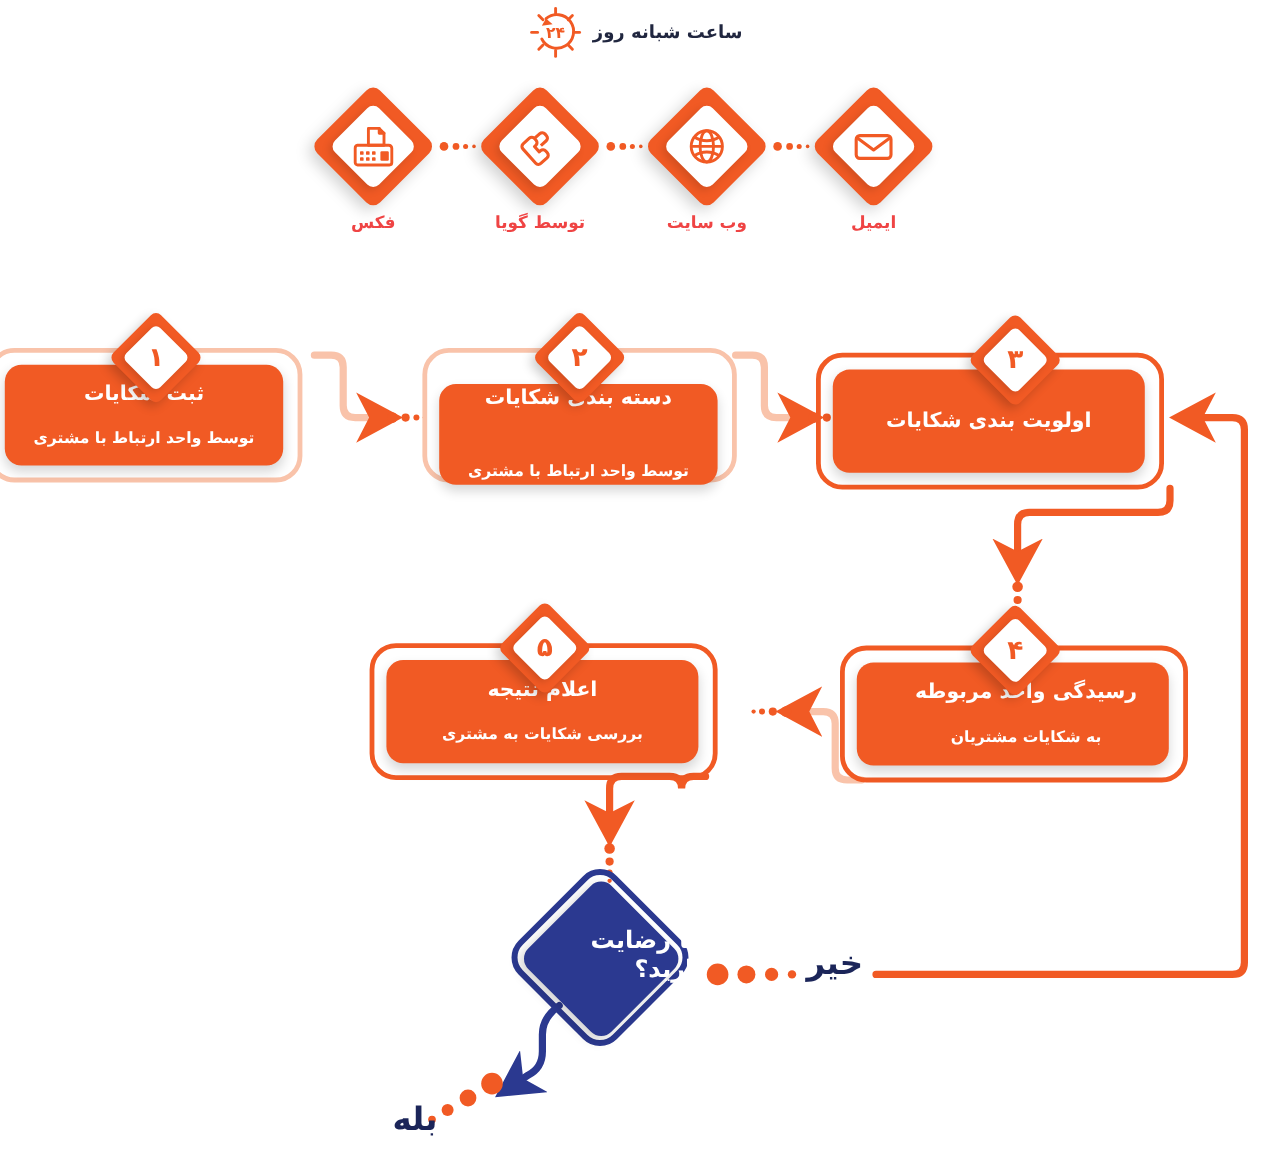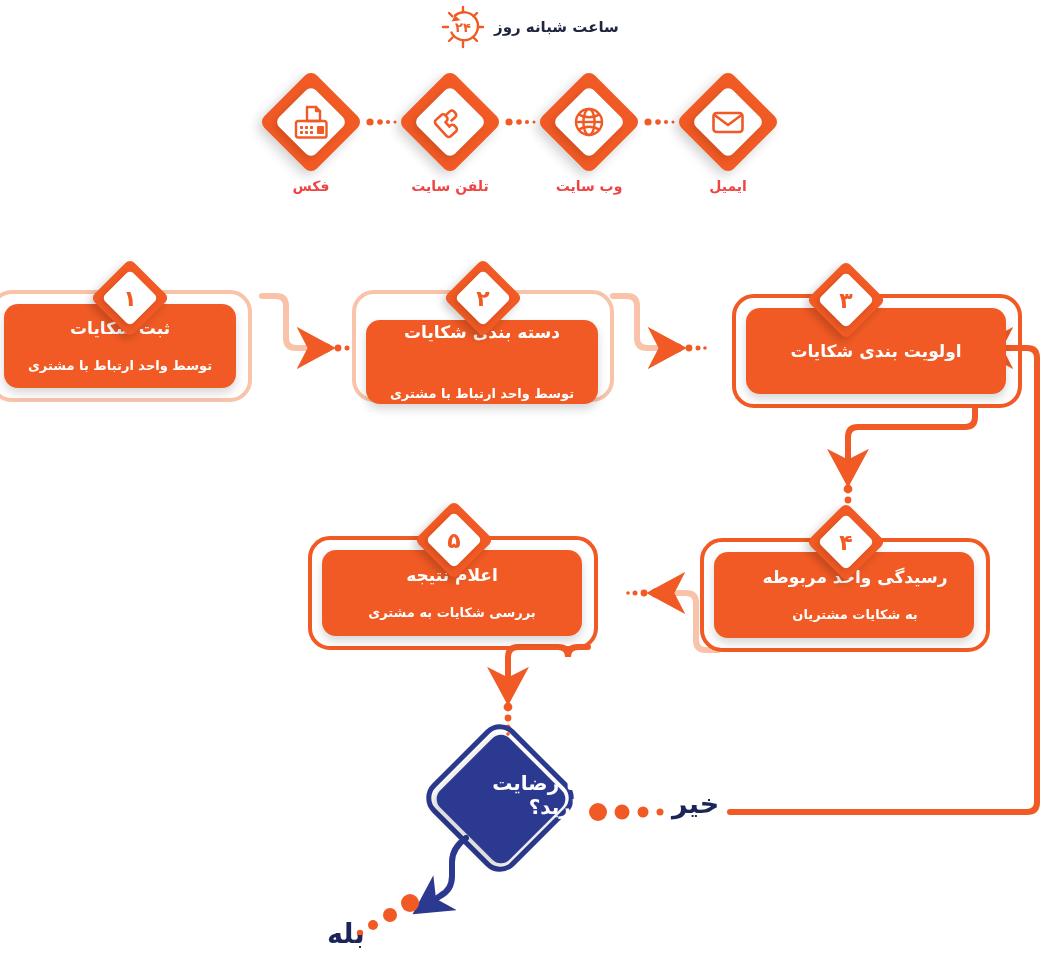--- a/index.html
+++ b/index.html
@@ -241,21 +241,21 @@
     <div class="ch-outer"></div>
     <div class="ch-inner"></div>
     <div class="ch-glyph">
       <svg viewBox="0 0 40 40" width="40" height="40">
         <g transform="rotate(-42 20 20)">
           <path d="M11,9 h7 a3,3 0 0 1 3,3 v2 a3,3 0 0 1 -3,3 h-1.5 v6 h1.5 a3,3 0 0 1 3,3 v2 a3,3 0 0 1 -3,3 h-7 a3,3 0 0 1 -3,-3 v-16 a3,3 0 0 1 3,-3 z" fill="none" stroke="#f15a24" stroke-width="2.6" stroke-linejoin="round"></path>
           <path d="M21,12 h6 a3,3 0 0 1 3,3 v2 a3,3 0 0 1 -3,3 h-6" fill="none" stroke="#f15a24" stroke-width="2.6" stroke-linejoin="round"></path>
         </g>
       </svg>
     </div>
-    <div class="ch-label">تلفن سایت</div>
+    <div class="ch-label">توسط گویا</div>
   </div>
 
   <div class="channel" style="left:676px;top:70px;">
     <div class="ch-outer"></div>
     <div class="ch-inner"></div>
     <div class="ch-glyph">
       <svg viewBox="0 0 40 40" width="40" height="40">
         <g fill="none" stroke="#f15a24" stroke-width="2.6" stroke-linejoin="round">
           <rect x="5.5" y="11" width="29" height="19" rx="3"></rect>
           <path d="M6.5,13 L20,23 L33.5,13"></path>
@@ -301,21 +301,21 @@
       <div class="title">دسته بندی شکایات</div>
       <div class="subtitle">توسط واحد ارتباط با مشتری</div>
     </div>
   </div>
   <div class="badge" style="left:447px;top:262px;">
     <div class="b-outer"></div>
     <div class="b-inner"></div>
     <div class="b-num">۲</div>
   </div>
 
-  <div class="pbox" style="left:732px;top:294px;width:290px;height:120px;">
+  <div class="pbox" style="left:680px;top:294px;width:290px;height:120px;">
     <div class="frame dark" style="left:0;top:0;width:290px;height:114px;"></div>
     <div class="fill" style="left:14px;top:14px;width:260px;height:86px;">
       <div class="title">اولویت بندی شکایات</div>
     </div>
   </div>
   <div class="badge" style="left:810px;top:264px;">
     <div class="b-outer"></div>
     <div class="b-inner"></div>
     <div class="b-num">۳</div>
   </div>

